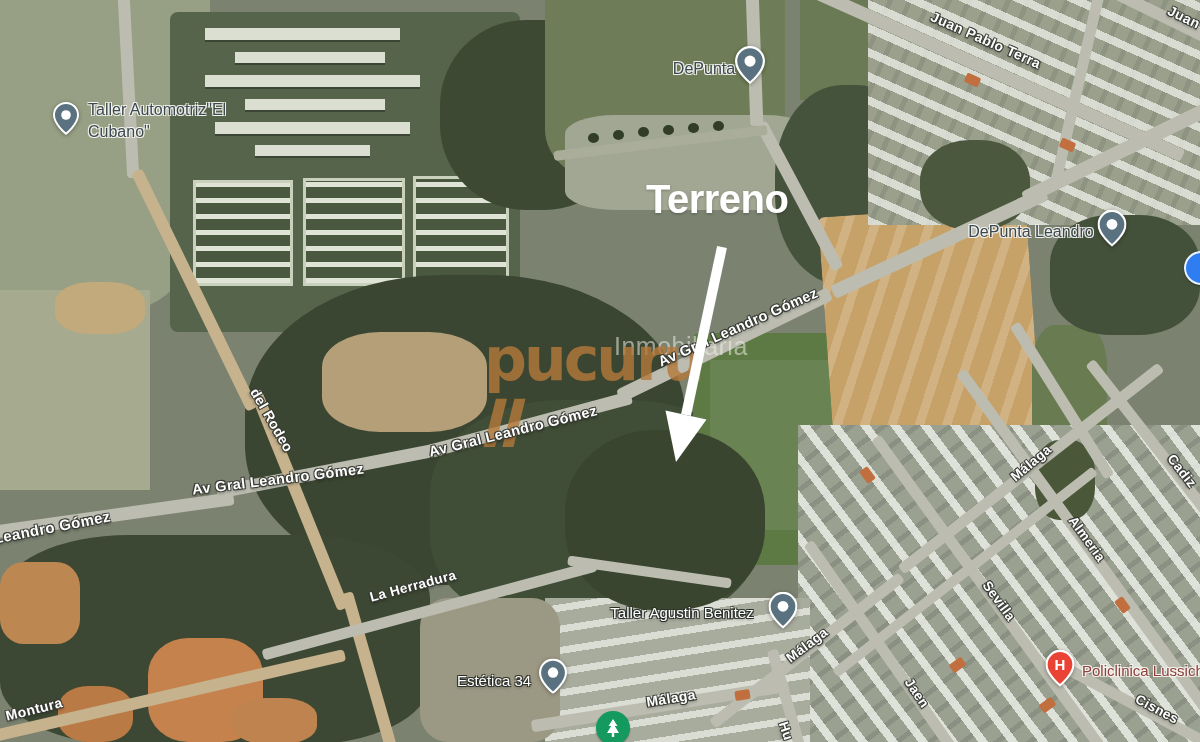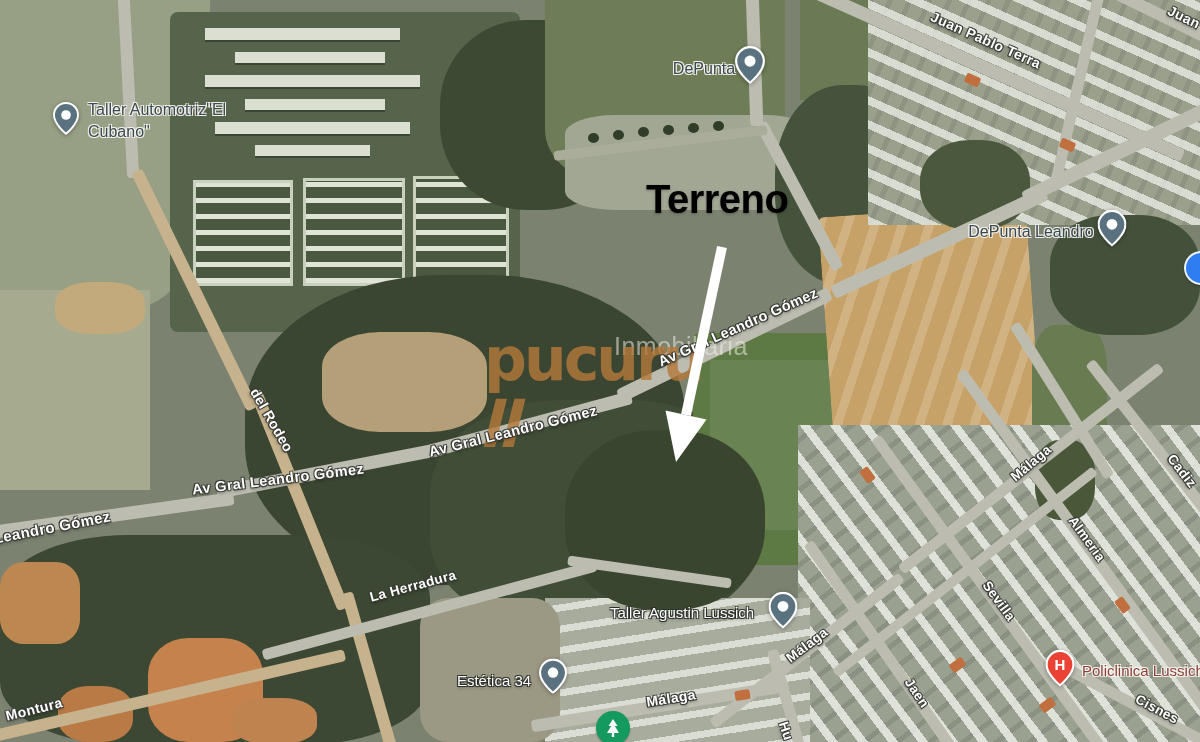--- a/index.html
+++ b/index.html
@@ -24,21 +24,21 @@
       text-shadow:-1px -1px 0 rgba(40,45,40,.9),1px -1px 0 rgba(40,45,40,.9),
                   -1px 1px 0 rgba(40,45,40,.9),1px 1px 0 rgba(40,45,40,.9),0 2px 3px rgba(0,0,0,.4);}
   .poi-label.medical{color:#8d3f39;
       text-shadow:-1px -1px 0 rgba(248,246,242,.9),1px -1px 0 rgba(248,246,242,.9),
                   -1px 1px 0 rgba(248,246,242,.9),1px 1px 0 rgba(248,246,242,.9);}
   .pin{position:absolute;z-index:12;transform:translate(-50%,-58%);cursor:pointer;
       filter:drop-shadow(0 1px 2px rgba(0,0,0,.35));}
   .map-icon{position:absolute;z-index:12;transform:translate(-50%,-50%);border-radius:50%;
       display:flex;align-items:center;justify-content:center;cursor:pointer;
       box-shadow:0 1px 2px rgba(0,0,0,.35);}
-  #terreno{position:absolute;left:646px;top:177px;z-index:20;color:#000000;font-weight:700;
+  #terreno{position:absolute;left:646px;top:177px;z-index:20;color:#ffffff;font-weight:700;
       font-size:40px;letter-spacing:-.5px;text-shadow:0 1px 3px rgba(0,0,0,.25);}
   #arrow{position:absolute;left:630px;top:240px;z-index:20;}
   #watermark{position:absolute;left:0;top:0;z-index:9;pointer-events:none;}
   .wm-top{position:absolute;left:614px;top:332px;font-size:25px;color:rgba(238,238,232,.55);
       letter-spacing:.5px;}
   .wm-logo{position:absolute;left:484px;top:324px;font-family:"DejaVu Sans",sans-serif;
       font-weight:800;font-size:60px;letter-spacing:-3px;color:#b5793a;opacity:.8;}
   .wm-ll{display:inline-block;transform:skewX(-14deg) translateY(-4px) scale(1.06);}
 </style>
 </head>
@@ -167,21 +167,21 @@
           <circle cx="13.5" cy="13.5" r="5" fill="#fff"></circle>
         </svg></div>
       <div class="poi-label dark" style="left: 1031px; top: 232px; font-size: 16px; transform: translate(-50%, -50%);">
         <div>DePunta Leandro</div>
       </div>
       <div class="pin" style="left: 1112px; top: 231px; width: 29px; height: 36.5185px;"><svg viewBox="0 0 27 34" width="100%" height="100%">
           <path d="M13.5 1C6.6 1 1 6.7 1 13.6 1 23 13.5 33 13.5 33S26 23 26 13.6C26 6.7 20.4 1 13.5 1Z" fill="#5a7280" stroke="#fff" stroke-width="2"></path>
           <circle cx="13.5" cy="13.5" r="5" fill="#fff"></circle>
         </svg></div>
       <div class="poi-label light" style="left: 682px; top: 613px; font-size: 15px; transform: translate(-50%, -50%);">
-        <div>Taller Agustin Lussich</div>
+        <div>Taller Agustin Benitez</div>
       </div>
       <div class="pin" style="left: 783px; top: 613px; width: 29px; height: 36.5185px;"><svg viewBox="0 0 27 34" width="100%" height="100%">
           <path d="M13.5 1C6.6 1 1 6.7 1 13.6 1 23 13.5 33 13.5 33S26 23 26 13.6C26 6.7 20.4 1 13.5 1Z" fill="#5a7280" stroke="#fff" stroke-width="2"></path>
           <circle cx="13.5" cy="13.5" r="5" fill="#fff"></circle>
         </svg></div>
       <div class="poi-label light" style="left: 494px; top: 681px; font-size: 15px; transform: translate(-50%, -50%);">
         <div>Estética 34</div>
       </div>
       <div class="pin" style="left: 553px; top: 679px; width: 28px; height: 35.2593px;"><svg viewBox="0 0 27 34" width="100%" height="100%">
           <path d="M13.5 1C6.6 1 1 6.7 1 13.6 1 23 13.5 33 13.5 33S26 23 26 13.6C26 6.7 20.4 1 13.5 1Z" fill="#5a7280" stroke="#fff" stroke-width="2"></path>

